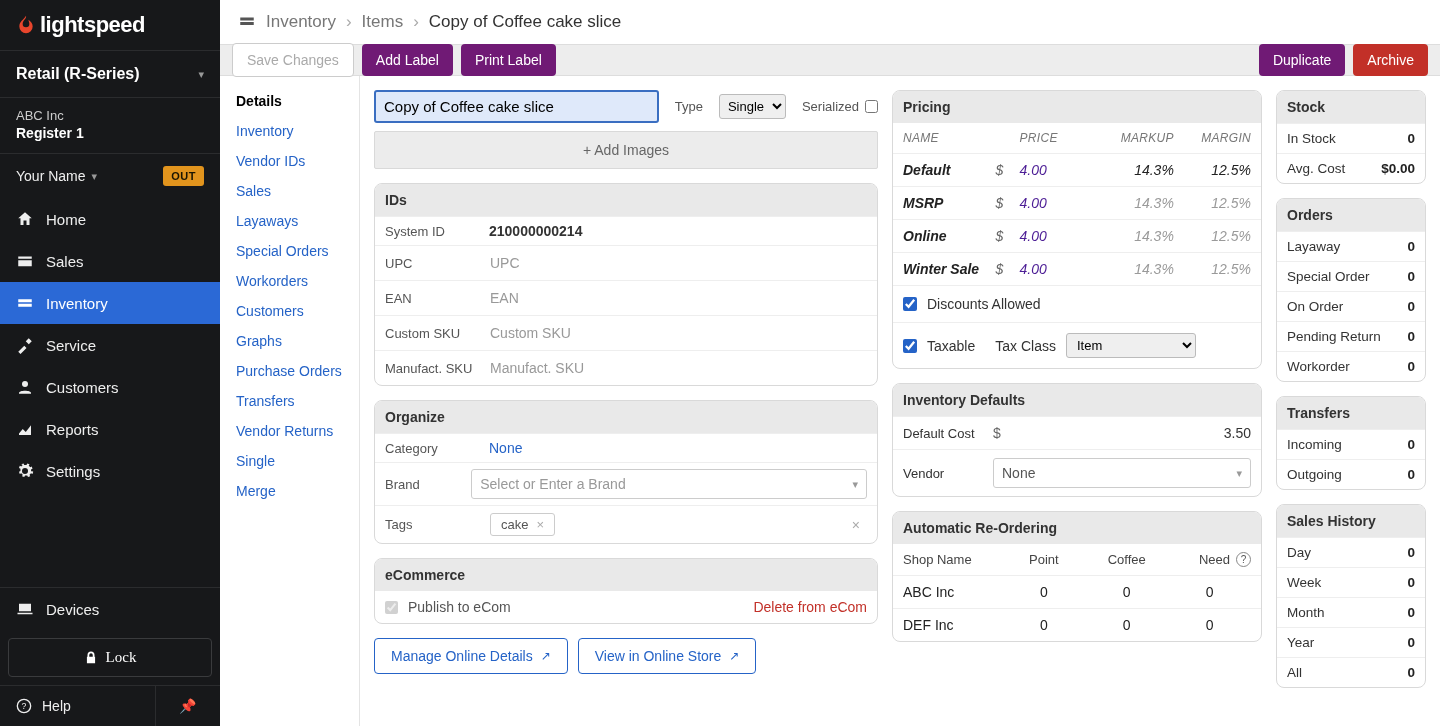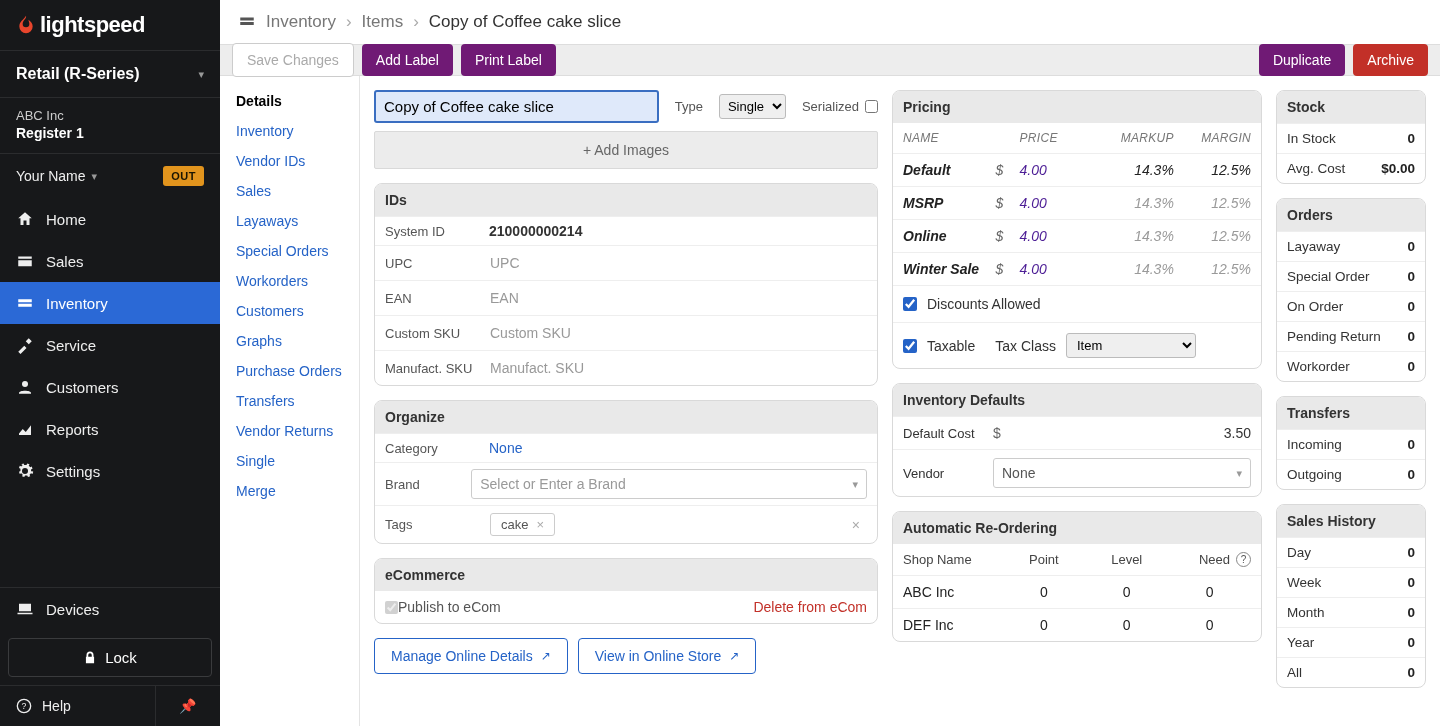--- a/index.html
+++ b/index.html
@@ -17,21 +17,21 @@
   .company-block .c1 { font-size:13px; color:#ccc; }
   .company-block .c2 { font-size:14px; color:#fff; font-weight:600; margin-top:2px; }
   .user-row { display:flex; align-items:center; justify-content:space-between; padding: 12px 16px; }
   .user-row .uname { font-size:14px; color:#eee; display:flex; align-items:center; gap:6px;}
   .out-badge { background:#e2941d; color:#1a1502; font-size:11px; font-weight:700; padding:4px 8px; border-radius:3px; letter-spacing:0.5px;}
   .nav { flex:1; overflow:auto; }
   .nav-item { display:flex; align-items:center; gap:12px; padding: 12px 16px; color:#eee; font-size:15px; cursor:pointer; }
   .nav-item.active { background:#2b69d6; color:#fff; }
   .nav-item svg { width:18px; height:18px; fill:currentColor; flex-shrink:0;}
   .devices-sect { border-top:1px solid #2b2c2e; }
-  .lock-btn { margin: 8px; border:1px solid #3a3b3d; border-radius:4px; padding:10px; text-align:center; color:#fff; display:flex; align-items:center; justify-content:center; gap:8px; cursor:pointer; font-size:15px;}
+  .lock-btn { margin: 8px; border:1px solid #3a3b3d; border-radius:4px; padding:10px; text-align:center; color:#fff; display:flex; align-items:center; justify-content:center; gap:8px; cursor:pointer; font-size:15px;font-family:Liberation Serif, serif;}
   .bottom-bar { display:flex; border-top:1px solid #2b2c2e; }
   .help-cell { flex:1; display:flex; align-items:center; gap:10px; padding:12px 16px; color:#eee; cursor:pointer; border-right:1px solid #2b2c2e;}
   .pin-cell { width:64px; display:flex; align-items:center; justify-content:center; color:#e2941d; cursor:pointer; }
   .chev { font-size:11px; color:#999; }
 
   
   .main { flex:1; display:flex; flex-direction:column; min-width:0; }
   .breadcrumb-bar { height:44px; display:flex; align-items:center; gap:10px; padding:0 18px; font-size:17px; color:#777; }
   .breadcrumb-bar .crumb-link { color:#777; }
   .breadcrumb-bar .crumb-sep { color:#aaa; }
@@ -68,21 +68,21 @@
   .title-input { flex:1; border:2px solid #3a6ec1; border-radius:3px; padding:6px 8px; font-size:15px; background:#dfe9fa; }
   .type-label { font-size:13px; color:#555; }
   .type-select { border:1px solid #bbb; border-radius:3px; padding:3px 4px; font-size:13px; }
   .ser-wrap { display:flex; align-items:center; gap:6px; font-size:13px; color:#555;}
   .add-images { border:1px solid #d9d9d9; border-radius:2px; background:#ececec; color:#666; text-align:center; padding:10px; font-size:14px; margin-bottom:14px; cursor:pointer; }
   .link-blue { color:#2563c7; cursor:pointer; }
   .brand-input { width:100%; border:1px solid #ccc; border-radius:3px; padding:6px 8px; color:#999; display:flex; justify-content:space-between; align-items:center;}
   .tag-chip { display:inline-flex; align-items:center; gap:8px; border:1px solid #ccc; border-radius:3px; padding:3px 10px; font-size:13px; color:#555;}
   .tags-wrap { flex:1; border:1px solid transparent; display:flex; align-items:center; justify-content:space-between; }
   .ecom-row { display:flex; align-items:center; justify-content:space-between; padding:8px 10px; }
-  .ecom-check { display:flex; align-items:center; color:#555;}
+  .ecom-check { display:flex; align-items:center; gap:10px; color:#555;}
   .ecom-check input { accent-color:#888;}
   .delete-link { color:#c23028; cursor:pointer; font-size:14px;}
   .outline-btns { display:flex; gap:10px; padding:0 0 4px; }
   .btn-outline { border:1px solid #2563c7; color:#2563c7; background:#fff; border-radius:4px; padding:9px 16px; font-size:14px; display:inline-flex; align-items:center; gap:8px; cursor:pointer;}
   .ext-icon { font-size:12px; }
 
   
   .mid-col { }
   .price-head-row, .price-row { display:grid; grid-template-columns: 1.2fr 24px 1fr 1fr 1fr; align-items:center; padding:8px 10px; font-size:14px; border-top:1px solid #eee;font-style:italic; }
   .price-head-row { border-top:none; color:#777; font-size:12px; letter-spacing:0.3px; }
@@ -418,21 +418,21 @@
               <span class="chev">▾</span>
             </div>
           </div>
         </div>
 
         <div class="section">
           <div class="section-head">Automatic Re-Ordering</div>
           <div class="reorder-head">
             <div>Shop Name</div>
             <div>Point</div>
-            <div>Level</div>
+            <div>Coffee</div>
             <div class="r-need">
               <span>Need</span>
               <span class="info-circ">?</span>
             </div>
           </div>
           <div class="reorder-row">
             <div>ABC Inc</div>
             <div>0</div>
             <div>0</div>
             <div>0</div>

